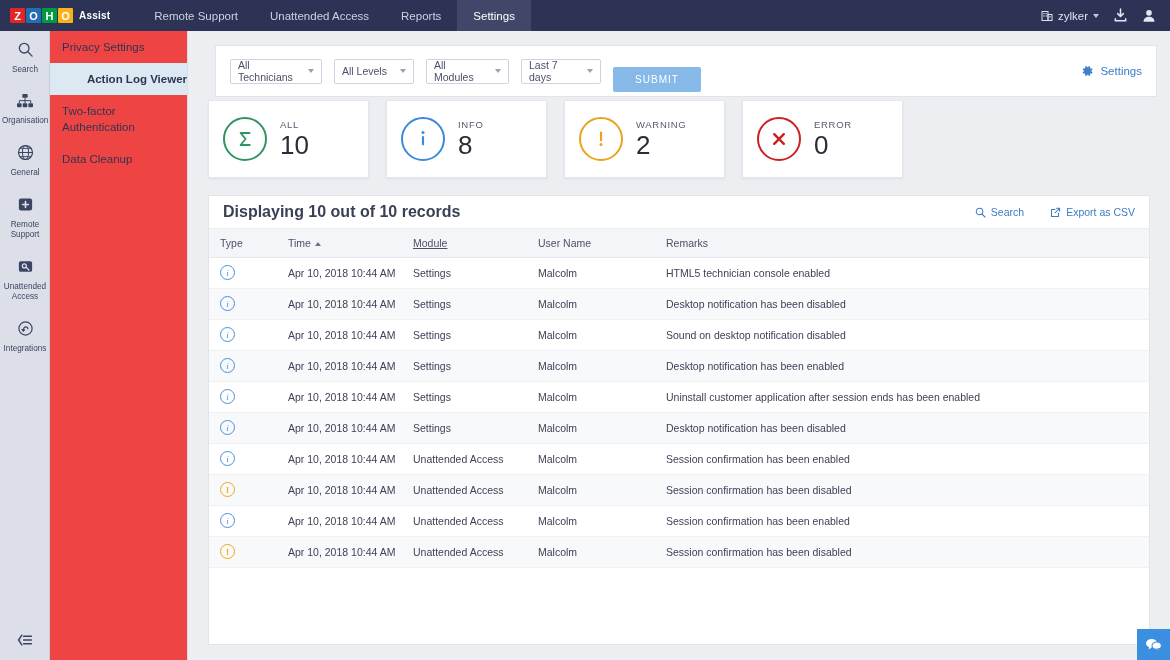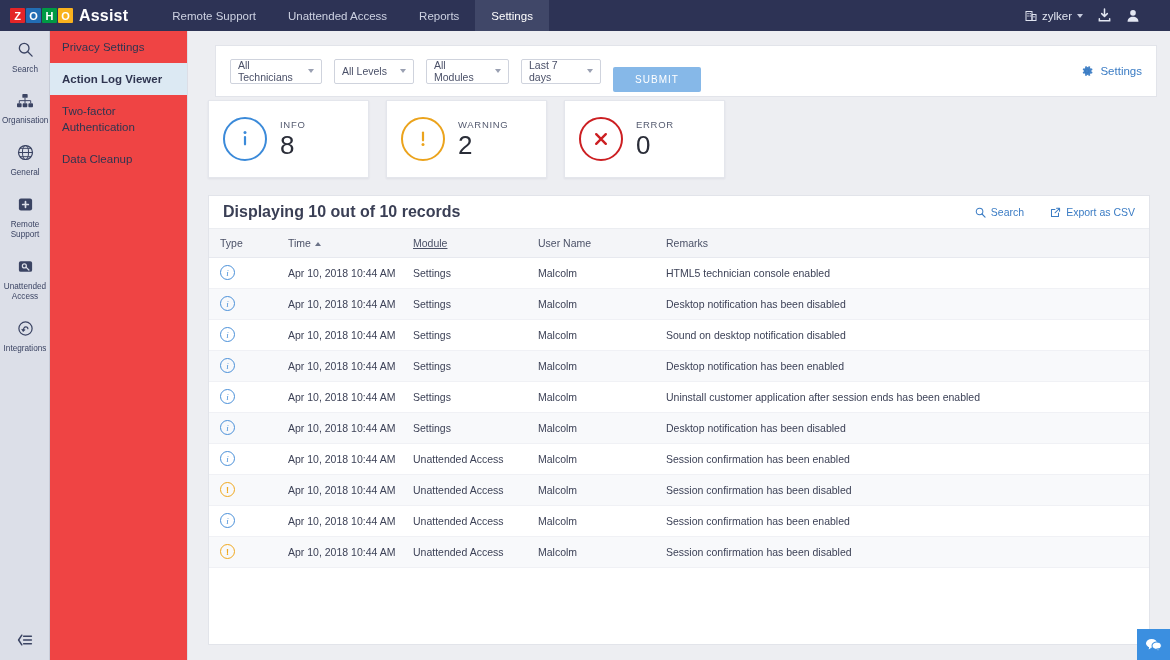--- a/index.html
+++ b/index.html
@@ -20,30 +20,30 @@
   .zoho-tiles span {
     width: 15px; height: 15px; display: inline-flex;
     align-items: center; justify-content: center;
     font-size: 11px; font-weight: bold; color: #fff; border-radius: 1px;
     font-family: "Liberation Sans", sans-serif;
   }
   .zt-z { background: #e42527; }
   .zt-o1 { background: #226db4; }
   .zt-h { background: #009a44; }
   .zt-o2 { background: #f9b21d; }
-  .brandname { color: #fff; font-size: 16px; font-weight: bold; letter-spacing: .2px; }
+  .brandname { color: #fff; font-size: 10px; font-weight: bold; letter-spacing: .2px; }
 
   .topnav { display: flex; align-items: center; height: 31px; margin-left: 28px; }
   .topnav-item {
     color: #cdd2e2; font-size: 11.5px; padding: 0 16px; height: 31px;
     display: flex; align-items: center; cursor: pointer; white-space: nowrap;
   }
   .topnav-item.active { background: #404768; color: #fff; }
 
-  .topright { margin-left: auto; display: flex; align-items: center; gap: 14px; padding-right: 30px; }
+  .topright { margin-left: auto; display: flex; align-items: center; gap: 14px; padding-right: 14px; }
   .org-chip { display: flex; align-items: center; gap: 5px; color: #dfe3ef; font-size: 11.5px; cursor: pointer; }
   .icon-btn { color: #e3e7f2; cursor: pointer; display: flex; align-items: center; }
 
   
   .rail {
     position: absolute; top: 31px; left: 0; width: 50px; height: 629px;
     background: #dcdfe8; border-right: 1px solid #c8ccd8;
   }
   .rail-item {
     position: relative; width: 50px; padding: 10px 2px 8px; text-align: center;
@@ -63,21 +63,21 @@
 
   
   .subnav {
     position: absolute; top: 31px; left: 50px; width: 138px; height: 629px;
     background: #ef4444; border-right: 1px solid #dcdee6;
   }
   .subnav-item {
     padding: 8px 0 8px 12px; font-size: 11.5px; color: #2f3550; cursor: pointer;
     line-height: 16px;
   }
-  .subnav-item.active { background: #dce9f3; font-weight: bold; }
+  .subnav-item.active { background: #dce9f3; font-weight: bold; text-align: right; }
 
   
   .main { position: absolute; top: 31px; left: 188px; width: 982px; height: 629px; background: #edeef2; }
 
   .filterbar {
     position: absolute; top: 14px; left: 27px; width: 942px; height: 52px;
     background: #fff; border: 1px solid #e2e4ea; display: flex; align-items: center; padding: 0 14px;
   }
   .select {
     height: 25px; min-width: 80px; border: 1px solid #cfd3dd; background: #fff;
@@ -298,20 +298,31 @@
         <path fill="#3b7cc4" d="M8 5.1A2.9 2.9 0 1 0 8 10.9 2.9 2.9 0 0 0 8 5.1zm0 4.4A1.5 1.5 0 1 1 8 6.5a1.5 1.5 0 0 1 0 3z"></path>
         <path fill="#3b7cc4" d="M14.3 9.2l-1.2-.4a5.3 5.3 0 0 0 0-1.6l1.2-.4-.6-1.9-1.2.4a5.3 5.3 0 0 0-1.1-1.1l.4-1.2-1.9-.6-.4 1.2a5.3 5.3 0 0 0-1.6 0L7.5 2.4l-1.9.6.4 1.2a5.3 5.3 0 0 0-1.1 1.1l-1.2-.4-.6 1.9 1.2.4a5.3 5.3 0 0 0 0 1.6l-1.2.4.6 1.9 1.2-.4a5.3 5.3 0 0 0 1.1 1.1l-.4 1.2 1.9.6.4-1.2a5.3 5.3 0 0 0 1.6 0l.4 1.2 1.9-.6-.4-1.2a5.3 5.3 0 0 0 1.1-1.1l1.2.4z" opacity="0.95"></path>
       </svg>
       <span>Settings</span>
     </div>
   </div>
 </div>
 
 <div class="cards">
 
+  <div class="card">
+    <div class="card-ring" style="border-color:#2e9562">
+      <svg width="22" height="22" viewBox="0 0 22 22">
+        <path d="M15.6 5H6.6l5 6-5 6h9.2" fill="none" stroke="#2e9562" stroke-width="1.8" stroke-linecap="round" stroke-linejoin="round"></path>
+      </svg>
+    </div>
+    <div>
+      <div class="card-label">ALL</div>
+      <div class="card-value">10</div>
+    </div>
+  </div>
 
   <div class="card">
     <div class="card-ring" style="border-color:#3b8ad9">
       <svg width="22" height="26" viewBox="0 0 22 26">
         <circle cx="11" cy="6.6" r="1.5" fill="#3b8ad9"></circle>
         <rect x="9.9" y="10" width="2.2" height="9.4" rx="1.1" fill="#3b8ad9"></rect>
       </svg>
     </div>
     <div>
       <div class="card-label">INFO</div>

